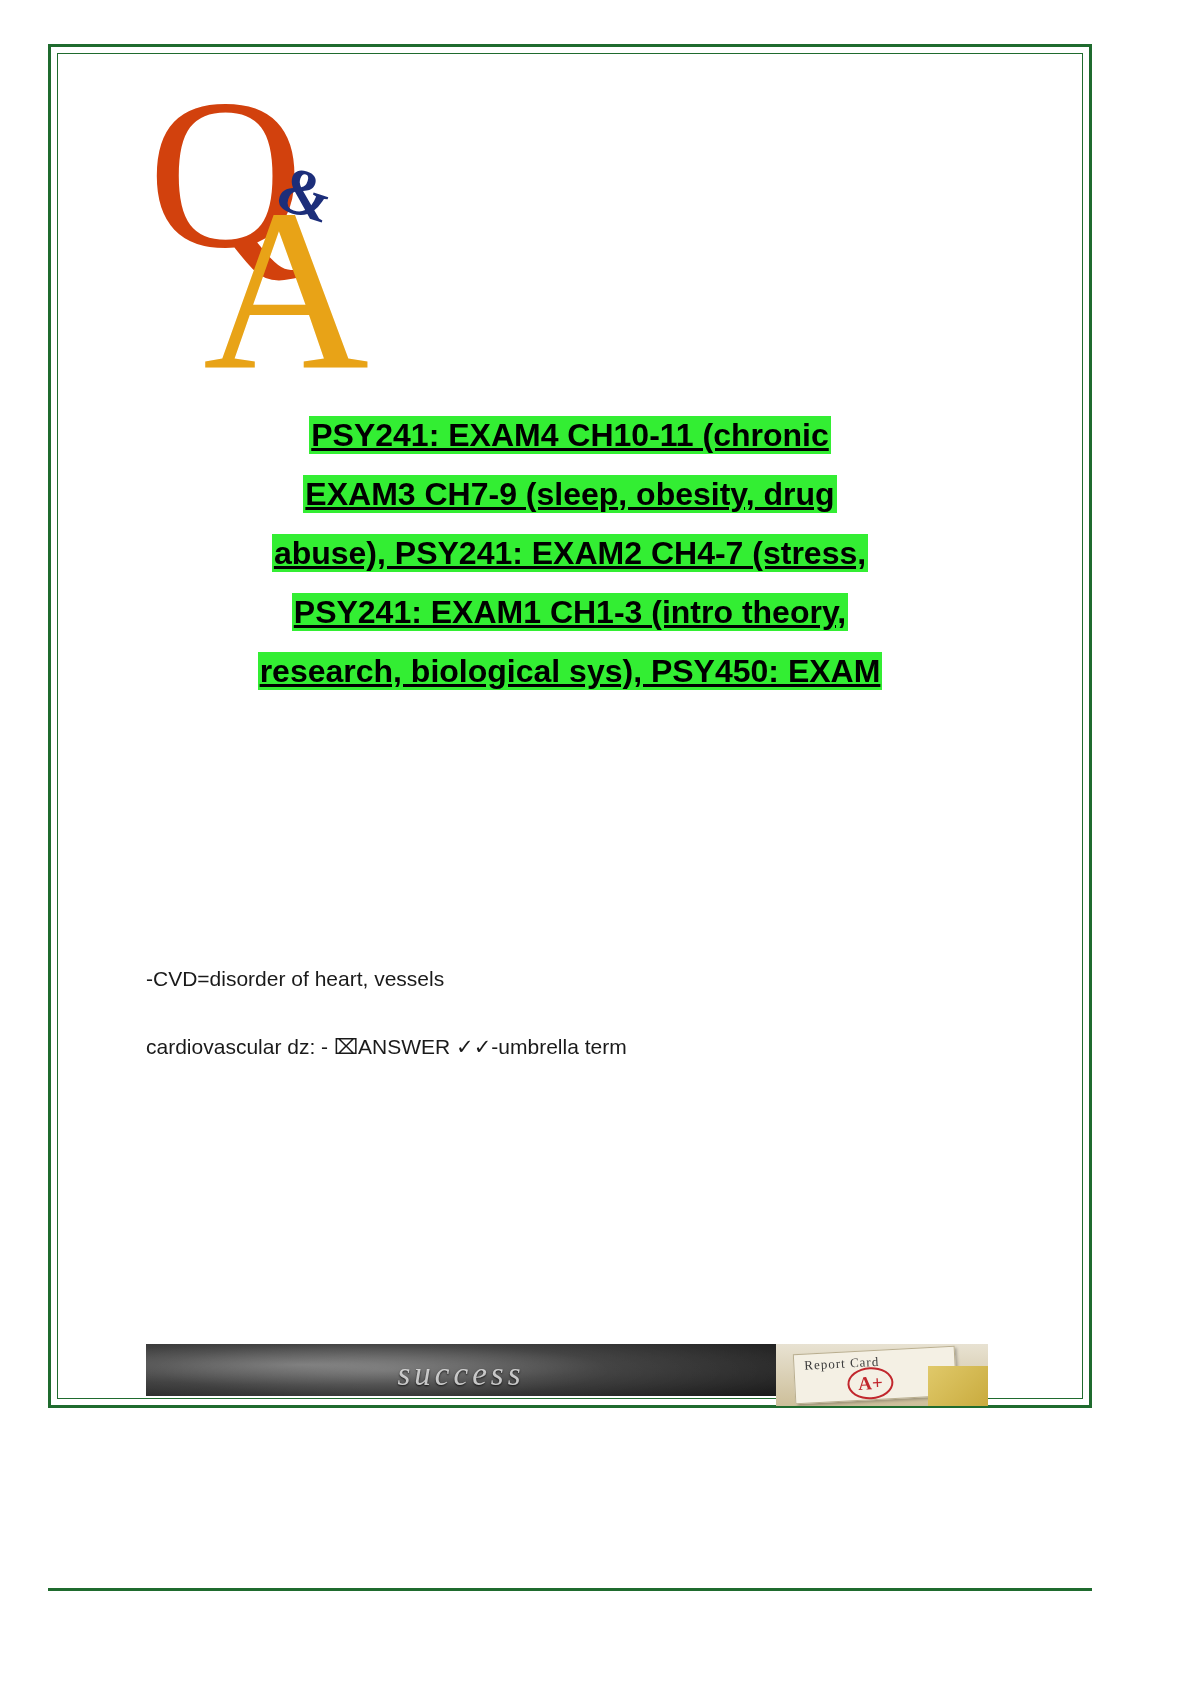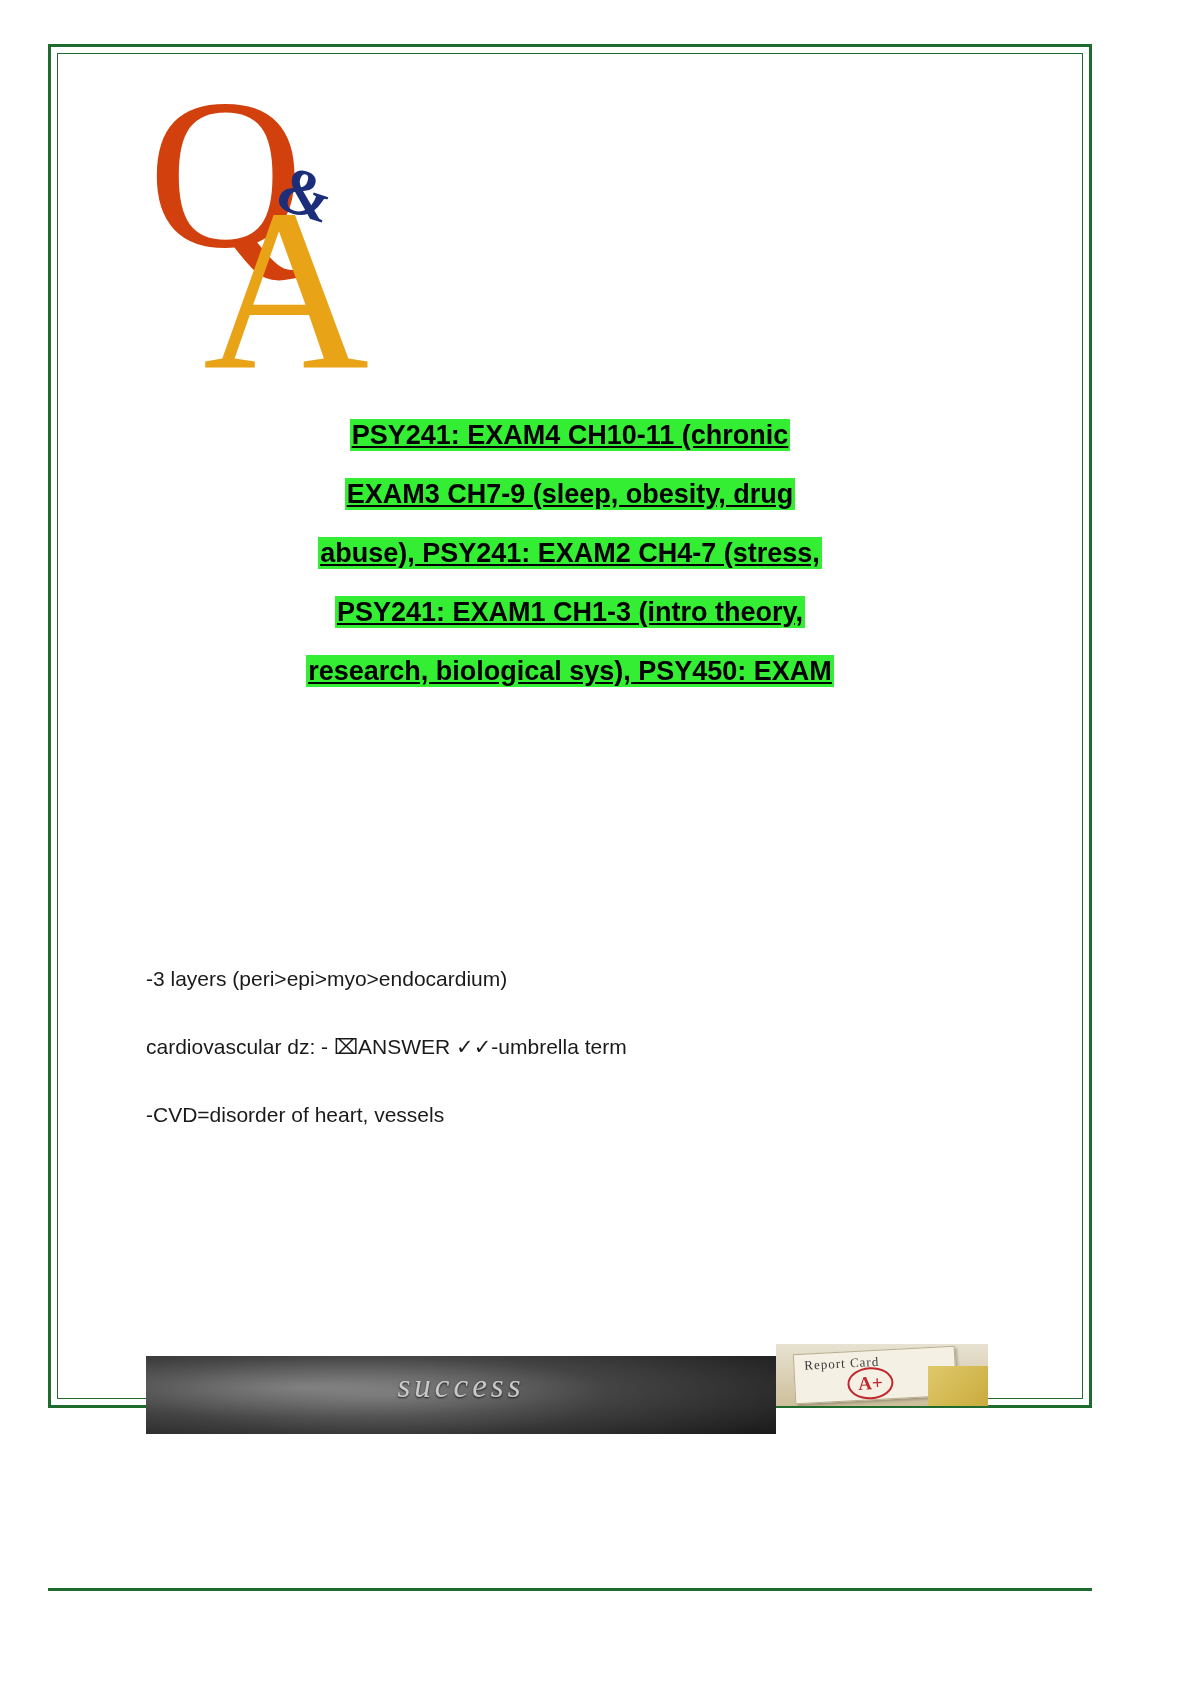--- a/index.html
+++ b/index.html
@@ -80,21 +80,21 @@
   
   .title-block {
     position: absolute;
     left: 42px;
     top: 352px;
     width: 940px;
     text-align: center;
   }
   .title-block .t-line {
     display: block;
-    font-size: 27px;
+    font-size: 32px;
     line-height: 59px;
     font-weight: bold;
     color: #000000;
   }
   .title-block .t-line > span {
     background: #33ee33;
     text-decoration: underline;
     padding: 1px 2px;
     box-decoration-break: clone;
     -webkit-box-decoration-break: clone;
@@ -120,26 +120,25 @@
     position: absolute;
     left: 88px;
     top: 1290px;
     width: 842px;
     height: 62px;
     display: flex;
   }
   .img-success {
     position: relative;
     width: 630px;
-    height: 78px;
+    height: 52px;
     background:
       radial-gradient(ellipse at 25% 40%, #6a6a6a 0%, #3a3a3a 45%, #1a1a1a 100%),
       linear-gradient(180deg, #2b2b2b, #111111);
     overflow: hidden;
-    margin-top: 12px;
   }
   .img-success::before {
     content: "";
     position: absolute;
     left: -10%;
     top: -60%;
     width: 120%;
     height: 220%;
     background: radial-gradient(ellipse at 40% 50%, rgba(255,255,255,0.22) 0%, rgba(255,255,255,0.05) 35%, rgba(255,255,255,0) 65%);
   }
@@ -231,23 +230,22 @@
 
     <div class="title-block">
       <span class="t-line"><span>PSY241: EXAM4 CH10-11 (chronic</span></span>
       <span class="t-line"><span>EXAM3 CH7-9 (sleep, obesity, drug</span></span>
       <span class="t-line"><span>abuse), PSY241: EXAM2 CH4-7 (stress,</span></span>
       <span class="t-line"><span>PSY241: EXAM1 CH1-3 (intro theory,</span></span>
       <span class="t-line"><span>research, biological sys), PSY450: EXAM</span></span>
     </div>
 
     <div class="body-text">
-      <p>-3 layers (peri&gt;epi&gt;myo&gt;endocardium)</p>
+      <p>-CVD=disorder of heart, vessels</p>
       <p>cardiovascular dz: - ⌧ANSWER ✓✓-umbrella term</p>
-      <p>-CVD=disorder of heart, vessels</p>
     </div>
 
     <div class="img-row">
       <div class="img-success">
         <div class="word">success</div>
       </div>
       <div class="img-report">
         <div class="card">
           <div class="card-title">Report Card</div>
           <div class="grade">A+</div>

